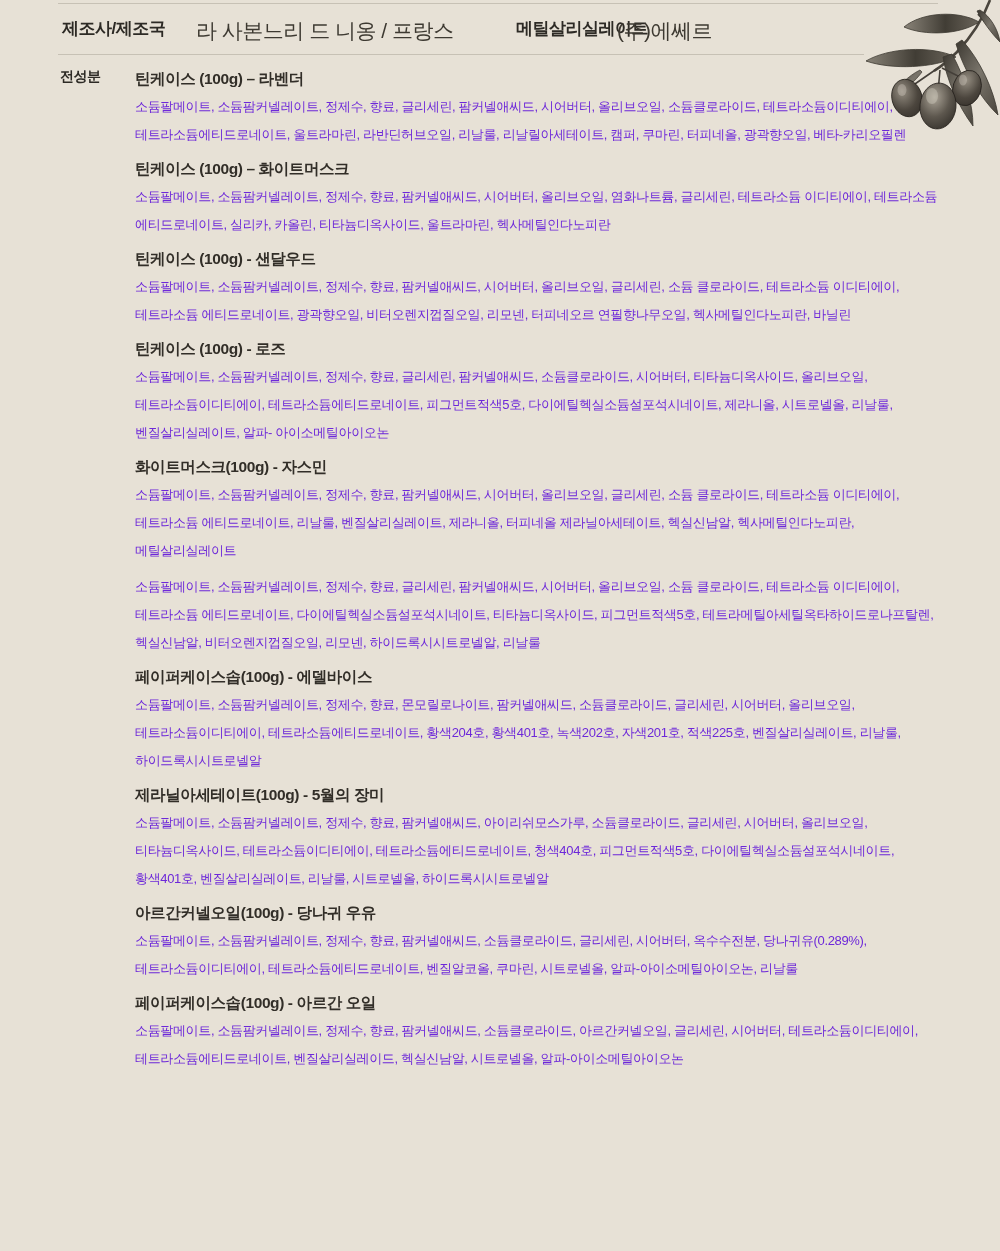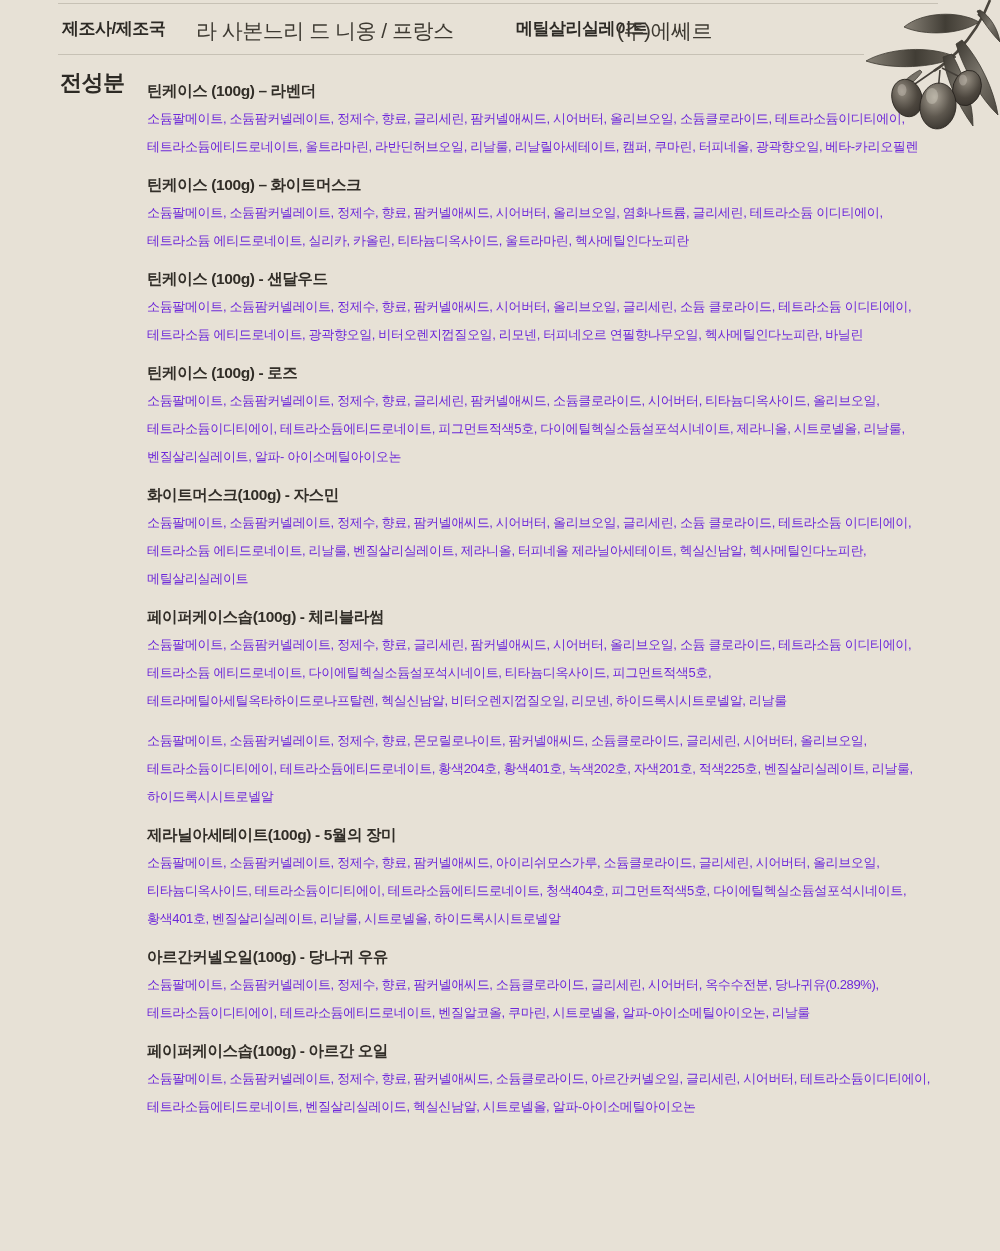--- a/index.html
+++ b/index.html
@@ -26,26 +26,26 @@
     font-size:21px;color:#3d3931;letter-spacing:-0.5px;
     white-space:nowrap;
   }
   .hdr-manufacturer-label{left:62px;text-align:center;}
   .hdr-manufacturer-value{left:196px;}
   .hdr-importer-label{left:516px;}
   .hdr-importer-value{left:617px;}
 
   .ing-label{
     position:absolute;left:60px;top:68px;
-    font-size:22px;font-weight:bold;color:#2d2a25;letter-spacing:-0.5px;
+    font-size:14px;font-weight:bold;color:#2d2a25;letter-spacing:-0.5px;
   }
   .sections{
     position:absolute;left:135px;top:67px;width:808px;
   }
-  .product{margin:12px;}
+  .product{margin:0;}
   .p-name{
     margin:0 0 2px 0;
     font-size:15.5px;line-height:24px;font-weight:bold;
     color:#322e28;letter-spacing:-0.4px;
   }
   .p-ing{
     margin:0 0 8px 0;
     font-size:13px;line-height:28px;
     color:#6d28d9;letter-spacing:-0.35px;
     word-break:keep-all;
@@ -91,25 +91,25 @@
       <h3 class="p-name">틴케이스 (100g) - 로즈</h3>
       <p class="p-ing">소듐팔메이트, 소듐팜커넬레이트, 정제수, 향료, 글리세린, 팜커넬애씨드, 소듐클로라이드, 시어버터, 티타늄디옥사이드, 올리브오일, 테트라소듐이디티에이, 테트라소듐에티드로네이트, 피그먼트적색5호, 다이에틸헥실소듐설포석시네이트, 제라니올, 시트로넬올, 리날룰, 벤질살리실레이트, 알파- 아이소메틸아이오논</p>
     </section>
 
     <section class="product">
       <h3 class="p-name">화이트머스크(100g) - 자스민</h3>
       <p class="p-ing">소듐팔메이트, 소듐팜커넬레이트, 정제수, 향료, 팜커넬애씨드, 시어버터, 올리브오일, 글리세린, 소듐 클로라이드, 테트라소듐 이디티에이, 테트라소듐 에티드로네이트, 리날룰, 벤질살리실레이트, 제라니올, 터피네올 제라닐아세테이트, 헥실신남알, 헥사메틸인다노피란, 메틸살리실레이트</p>
     </section>
 
     <section class="product">
-      <h3 class="p-name">페이퍼케이스솝(100g) - 체리블라썸</h3>
       <p class="p-ing">소듐팔메이트, 소듐팜커넬레이트, 정제수, 향료, 글리세린, 팜커넬애씨드, 시어버터, 올리브오일, 소듐 클로라이드, 테트라소듐 이디티에이, 테트라소듐 에티드로네이트, 다이에틸헥실소듐설포석시네이트, 티타늄디옥사이드, 피그먼트적색5호, 테트라메틸아세틸옥타하이드로나프탈렌, 헥실신남알, 비터오렌지껍질오일, 리모넨, 하이드록시시트로넬알, 리날룰</p>
     </section>
 
     <section class="product">
+      <h3 class="p-name">페이퍼케이스솝(100g) - 에델바이스</h3>
       <p class="p-ing">소듐팔메이트, 소듐팜커넬레이트, 정제수, 향료, 몬모릴로나이트, 팜커넬애씨드, 소듐클로라이드, 글리세린, 시어버터, 올리브오일, 테트라소듐이디티에이, 테트라소듐에티드로네이트, 황색204호, 황색401호, 녹색202호, 자색201호, 적색225호, 벤질살리실레이트, 리날룰, 하이드록시시트로넬알</p>
     </section>
 
     <section class="product">
       <h3 class="p-name">제라닐아세테이트(100g) - 5월의 장미</h3>
       <p class="p-ing">소듐팔메이트, 소듐팜커넬레이트, 정제수, 향료, 팜커넬애씨드, 아이리쉬모스가루, 소듐클로라이드, 글리세린, 시어버터, 올리브오일, 티타늄디옥사이드, 테트라소듐이디티에이, 테트라소듐에티드로네이트, 청색404호, 피그먼트적색5호, 다이에틸헥실소듐설포석시네이트, 황색401호, 벤질살리실레이트, 리날룰, 시트로넬올, 하이드록시시트로넬알</p>
     </section>
 
     <section class="product">
       <h3 class="p-name">아르간커넬오일(100g) - 당나귀 우유</h3>

